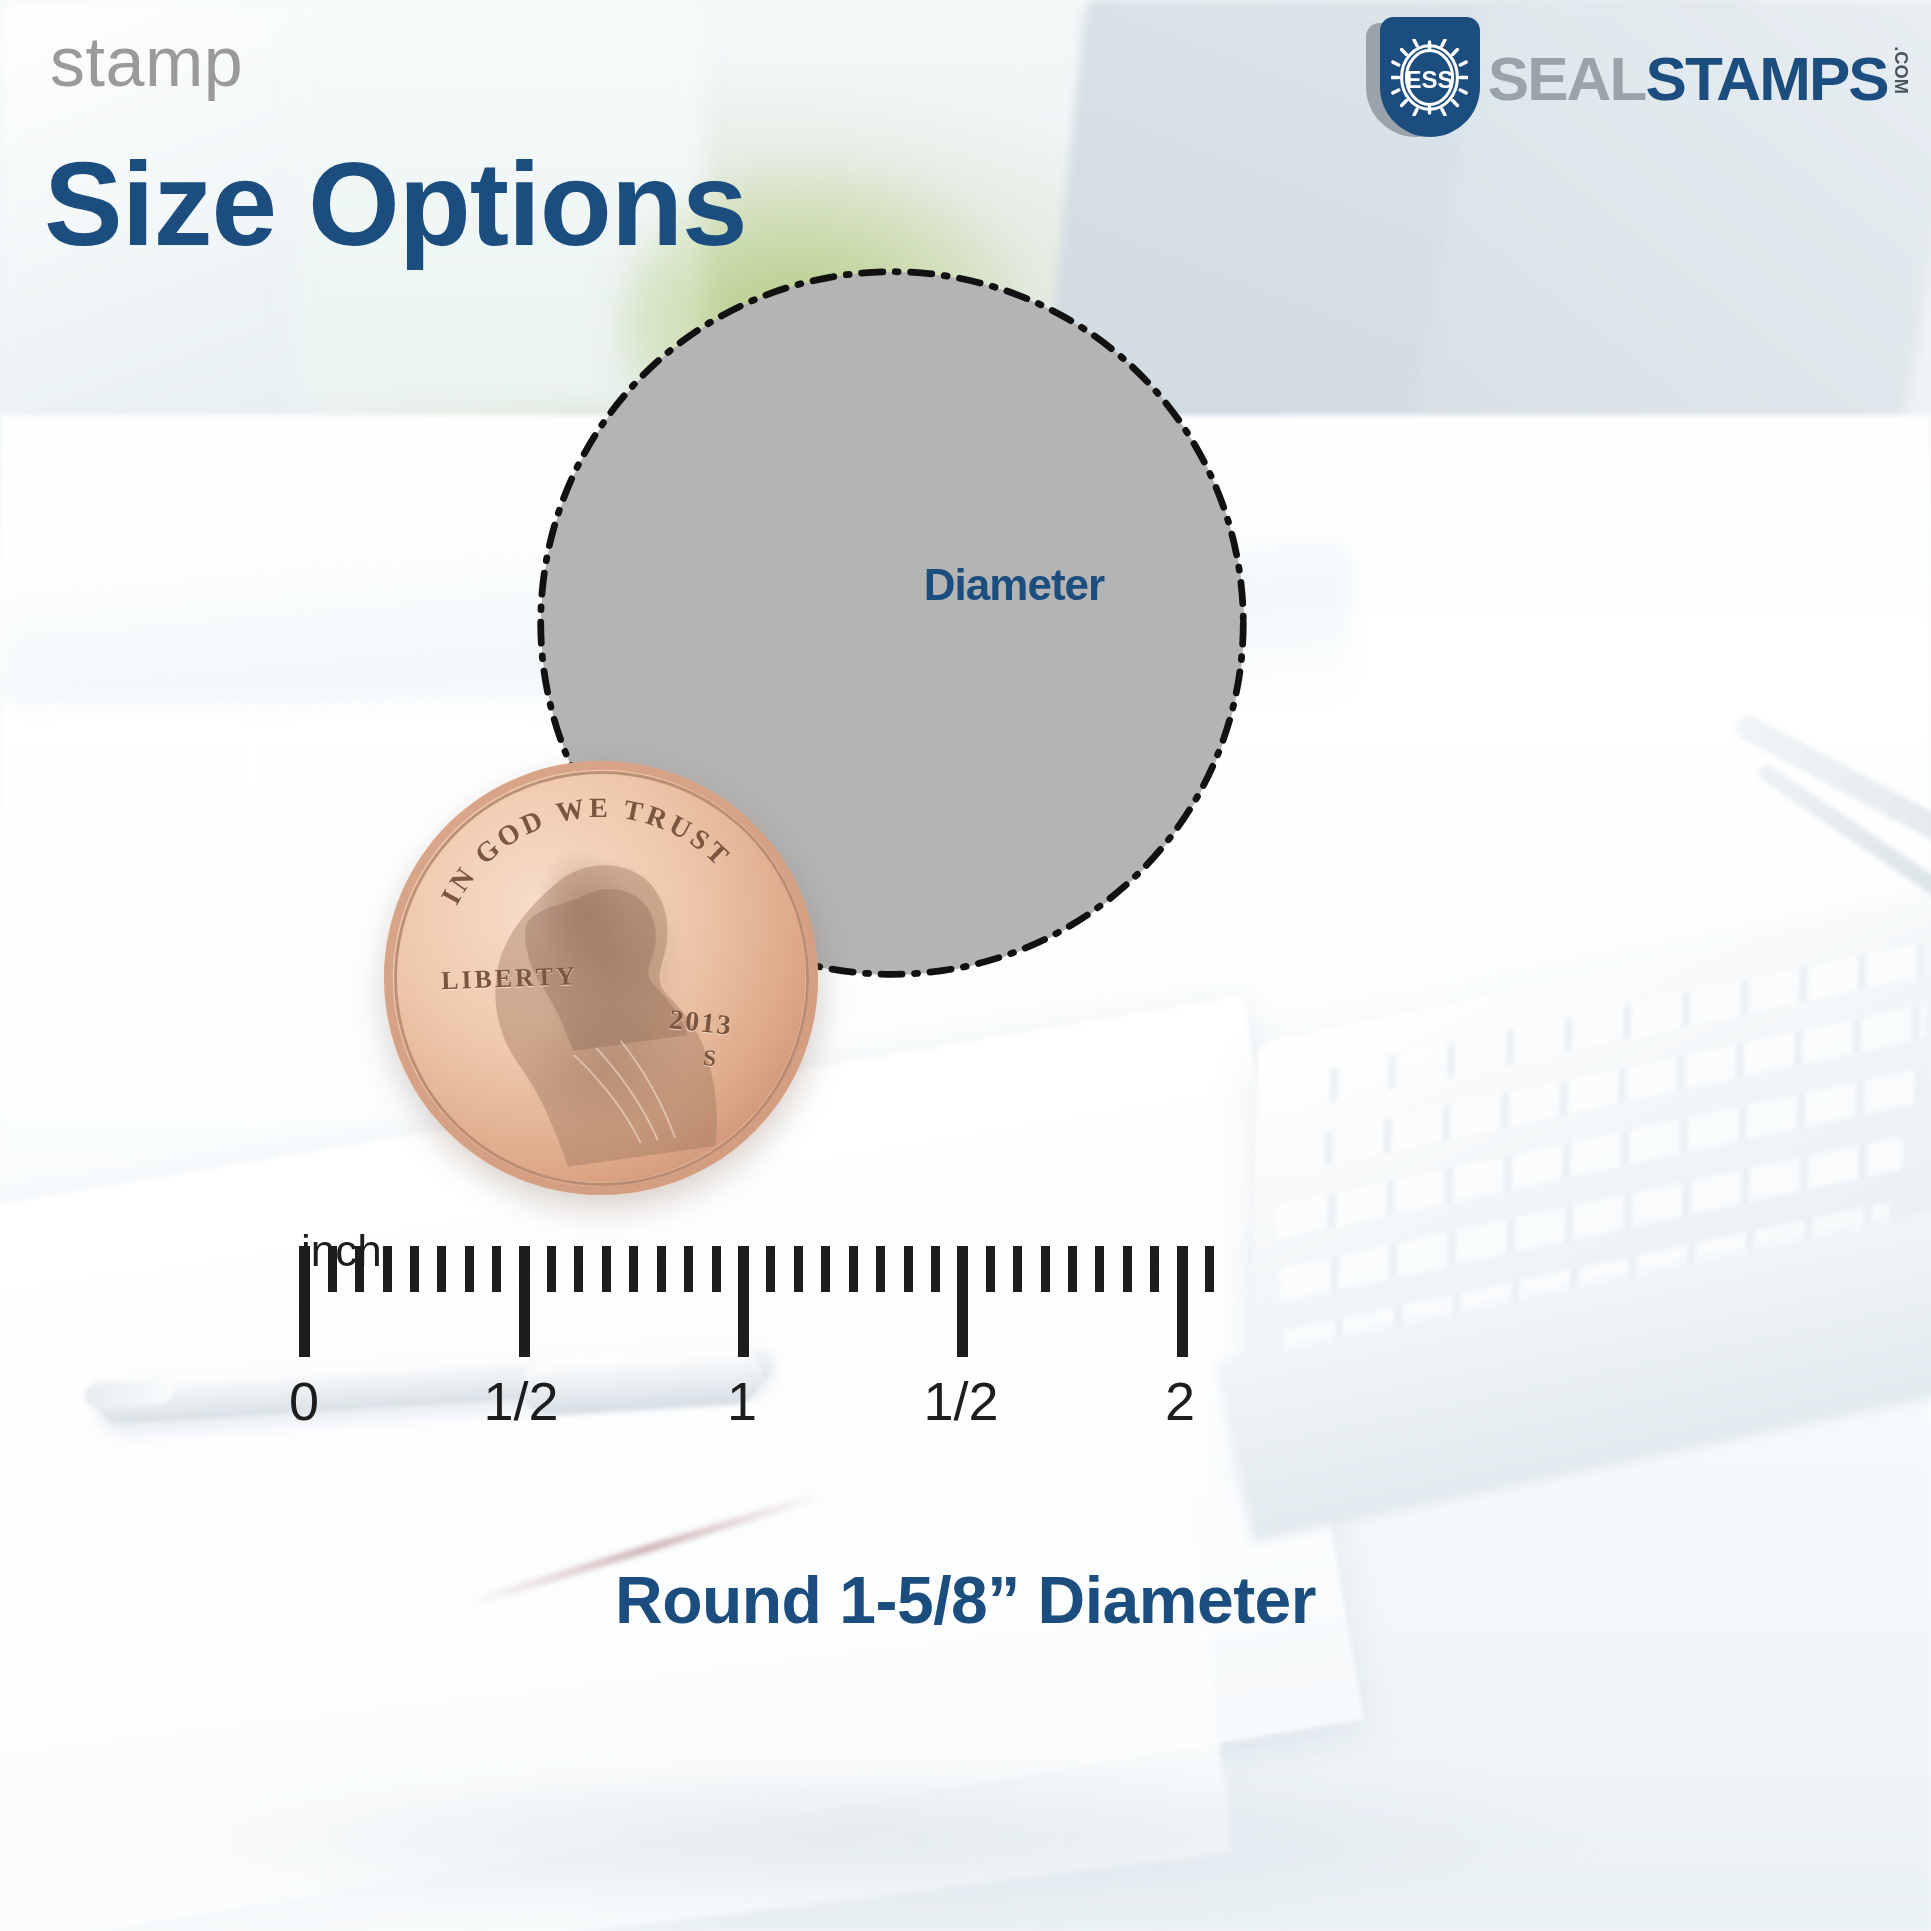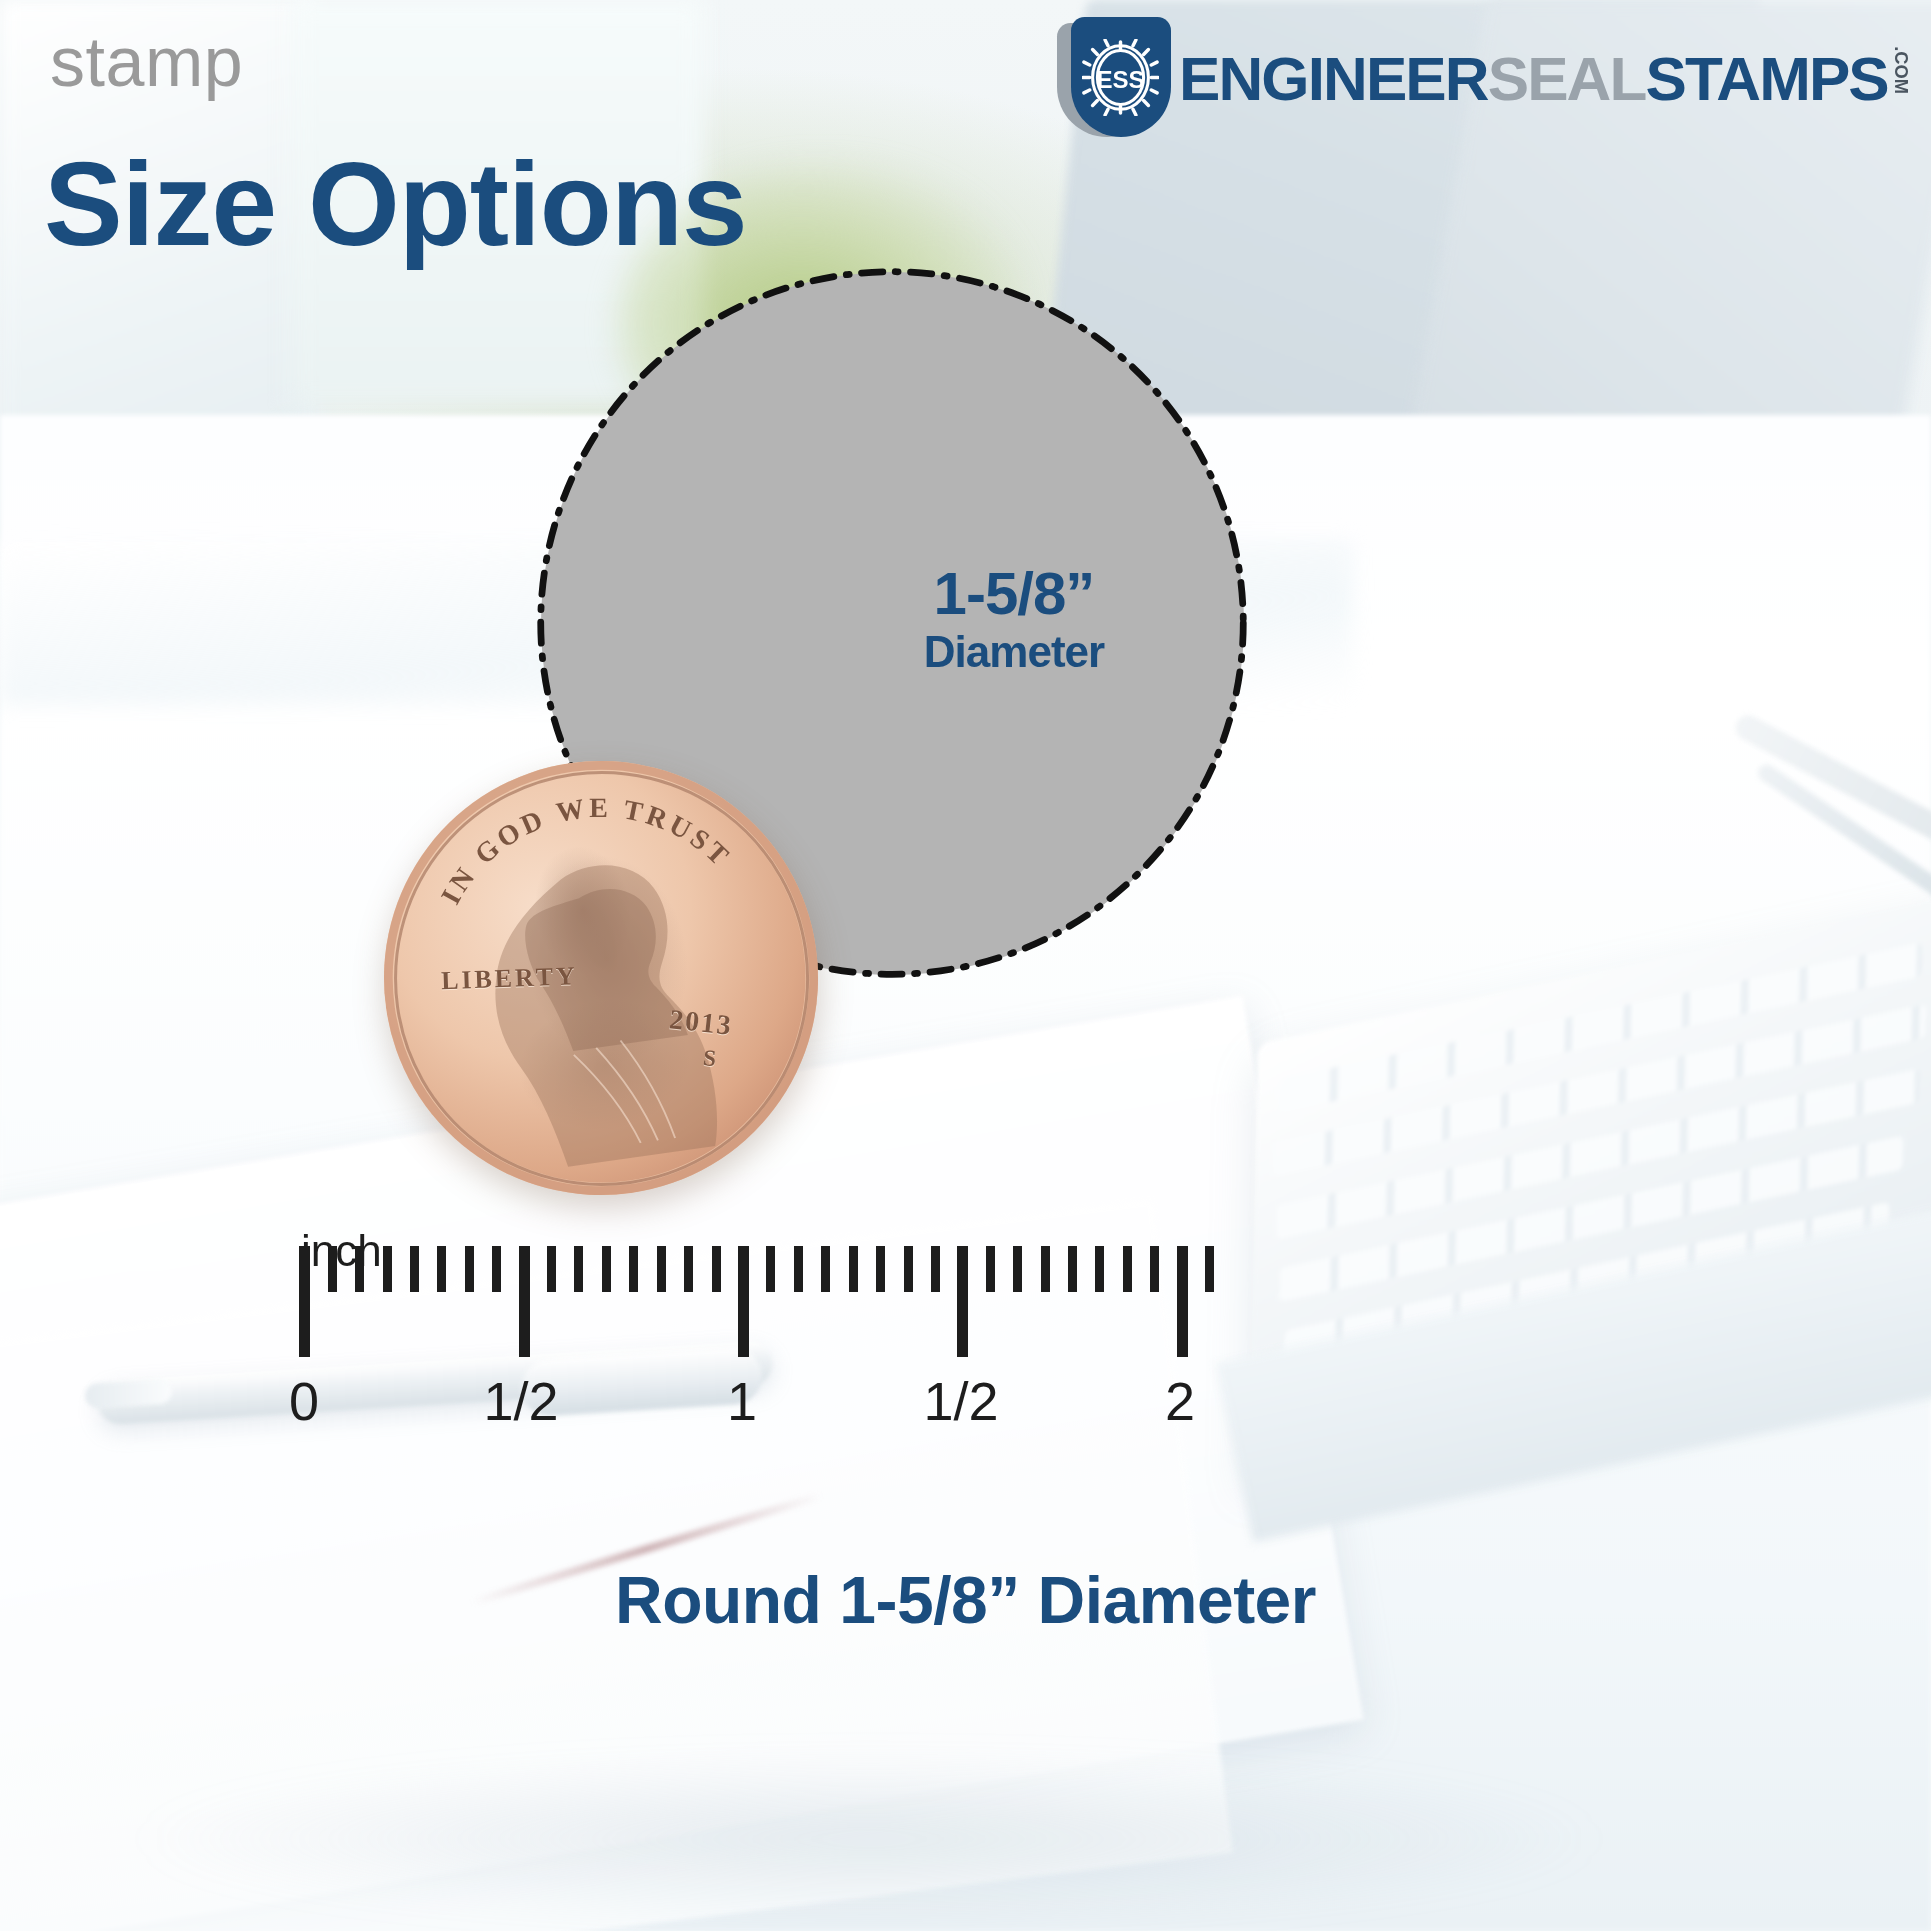--- a/index.html
+++ b/index.html
@@ -199,36 +199,34 @@
                 <line x1="8" y1="53" x2="2" y2="56"></line>
                 <line x1="72" y1="27" x2="78" y2="24"></line>
                 <line x1="72" y1="53" x2="78" y2="56"></line>
               </g>
               <text x="40" y="51" text-anchor="middle" font-family="Liberation Sans, sans-serif" font-size="25" font-weight="bold" fill="#ffffff">ESS</text>
             </svg>
           </div>
         </div>
       </div>
       <div class="logo-text">
-        <span class="lt-blue">ENGINEER</span>
         <span class="lt-gray">SEAL</span>
         <span class="lt-blue">STAMPS</span>
         <span class="lt-dot">.COM</span>
       </div>
     </div>
   </div>
 
   <div class="size-circle">
     <svg width="718" height="718" aria-hidden="true" viewBox="0 0 744 744">
       <circle cx="372" cy="372" r="364" fill="none" stroke="#111111" stroke-width="7" stroke-linecap="round" stroke-dasharray="22 13 3 13"></circle>
     </svg>
   </div>
 
   <div class="circle-label">
-    <div class="l1">1-5/8”</div>
     <div class="l2">Diameter</div>
   </div>
 
   <div class="penny">
     <div class="penny-face"></div>
     <div class="penny-rim"></div>
     <svg class="p-motto" viewBox="0 0 450 450" aria-hidden="true">
       <defs>
         <path id="mottoArc" d="M 58 225 A 167 167 0 0 1 392 225"></path>
       </defs>

